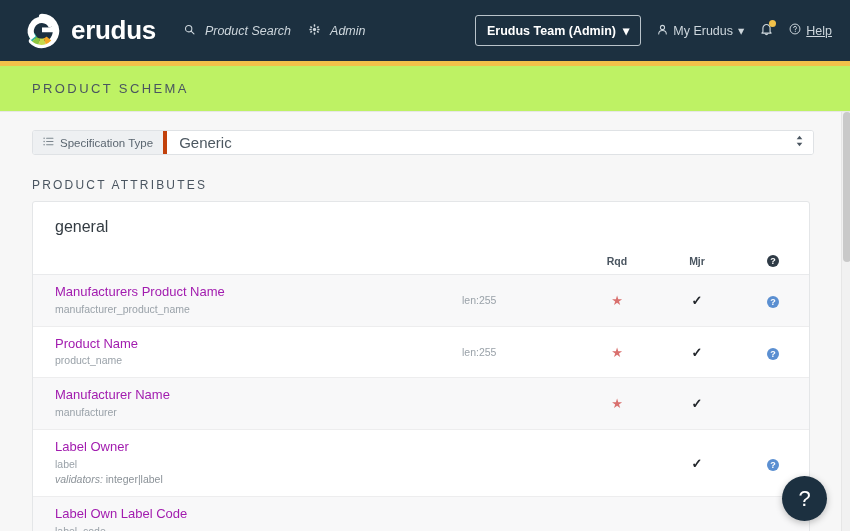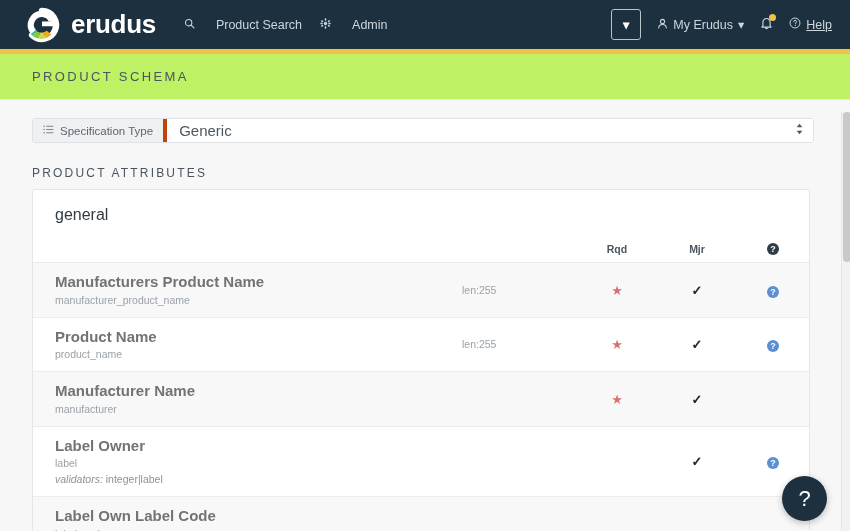--- a/index.html
+++ b/index.html
@@ -7,21 +7,21 @@
   html, body {
     width: 850px;
     height: 531px;
     overflow: hidden;
     font-family: "Liberation Sans", sans-serif;
     background: #f7f7f7;
   }
 
   
   .topnav {
-    height: 49px;
+    height: 61px;
     background: #1c3040;
     display: flex;
     align-items: center;
     padding: 0 18px 0 24px;
     position: relative;
   }
   .brand {
     display: flex;
     align-items: center;
     gap: 11px;
@@ -39,25 +39,26 @@
   }
   .nav-links {
     display: flex;
     align-items: center;
     gap: 18px;
     margin-left: 28px;
   }
   .nav-link {
     display: flex;
     align-items: center;
-    gap: 21px;
+    gap: 10px;
     color: #cdd6dc;
     font-size: 12.5px;
     cursor: pointer;
     white-space: nowrap;
+    font-style: italic;
   }
   .nav-right {
     margin-left: auto;
     display: flex;
     align-items: center;
     gap: 16px;
   }
   .team-btn {
     border: 1px solid #b9c3ca;
     border-radius: 3px;
@@ -189,24 +190,23 @@
   .col-len  { width: 115px; }
   .col-rqd  { width: 80px; }
   .col-mjr  { width: 80px; }
   .col-info { width: 72px; }
 
   .tbl tbody tr { border-bottom: 1px solid #ededee; }
   .tbl tbody tr.alt { background: #f8f8f9; }
   .tbl tbody td { padding: 0; vertical-align: middle; }
   .cell-name { padding: 8px 0 8px 22px; }
   .attr-label {
-    font-size: 15px;
-    color: #737373;
+    font-size: 13px;
+    color: #a21caf;
     line-height: 1.45;
-    font-weight: bold;
   }
   .attr-key {
     font-size: 10.5px;
     color: #9aa2a9;
     line-height: 1.5;
   }
   .attr-validators {
     font-size: 10.5px;
     color: #8b9298;
     line-height: 1.5;
@@ -327,20 +327,21 @@
               <rect x="11.8" y="9.8" width="2.2" height="3.2" rx="0.6" transform="rotate(-45 12.9 11.4)"></rect>
             </g>
           </svg>
         </span>
         <span>Admin</span>
       </div>
     </div>
 
     <div class="nav-right">
       <div class="team-btn">
+        <span>Erudus Team (Admin)</span>
         <span>▾</span>
       </div>
       <div class="my-erudus">
         <span>
           <svg width="11" height="11" viewBox="0 0 16 16" fill="none" stroke="#cdd6dc" stroke-width="1.5">
             <circle cx="8" cy="5" r="3"></circle>
               <path d="M2.5 14.5 c0-3.2 2.5-5 5.5-5 s5.5 1.8 5.5 5" stroke-linecap="round"></path>
           </svg>
         </span>
         <span>My Erudus</span>

